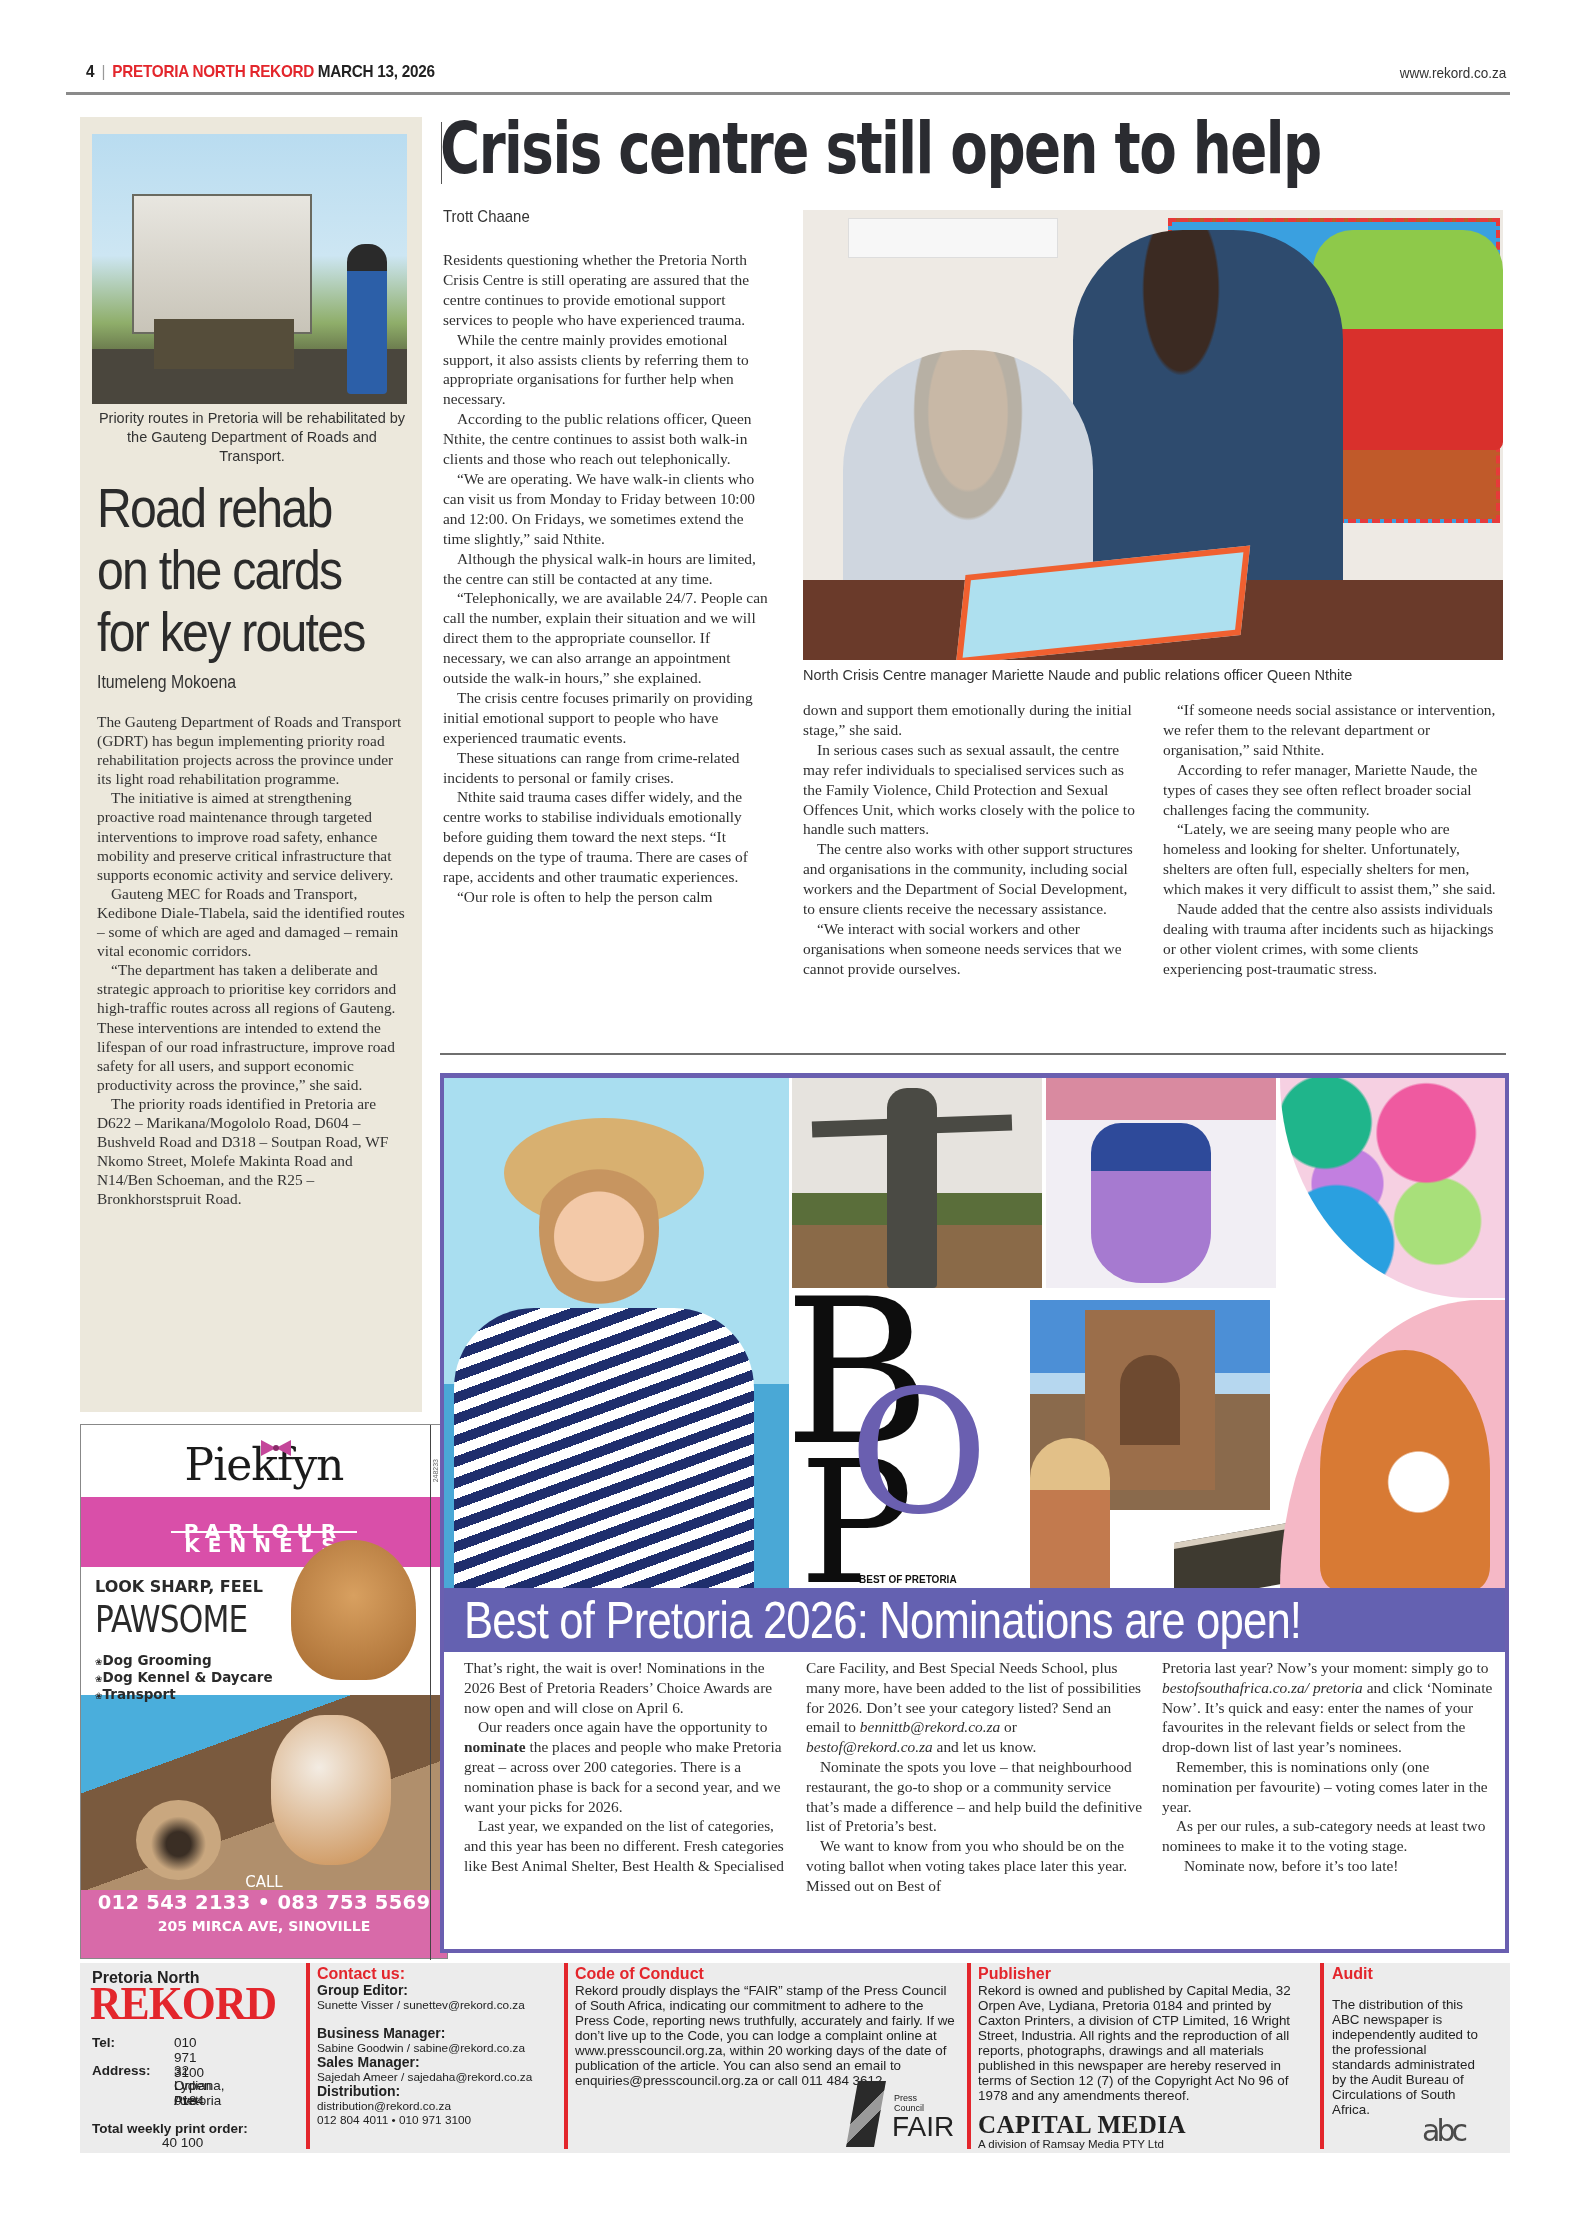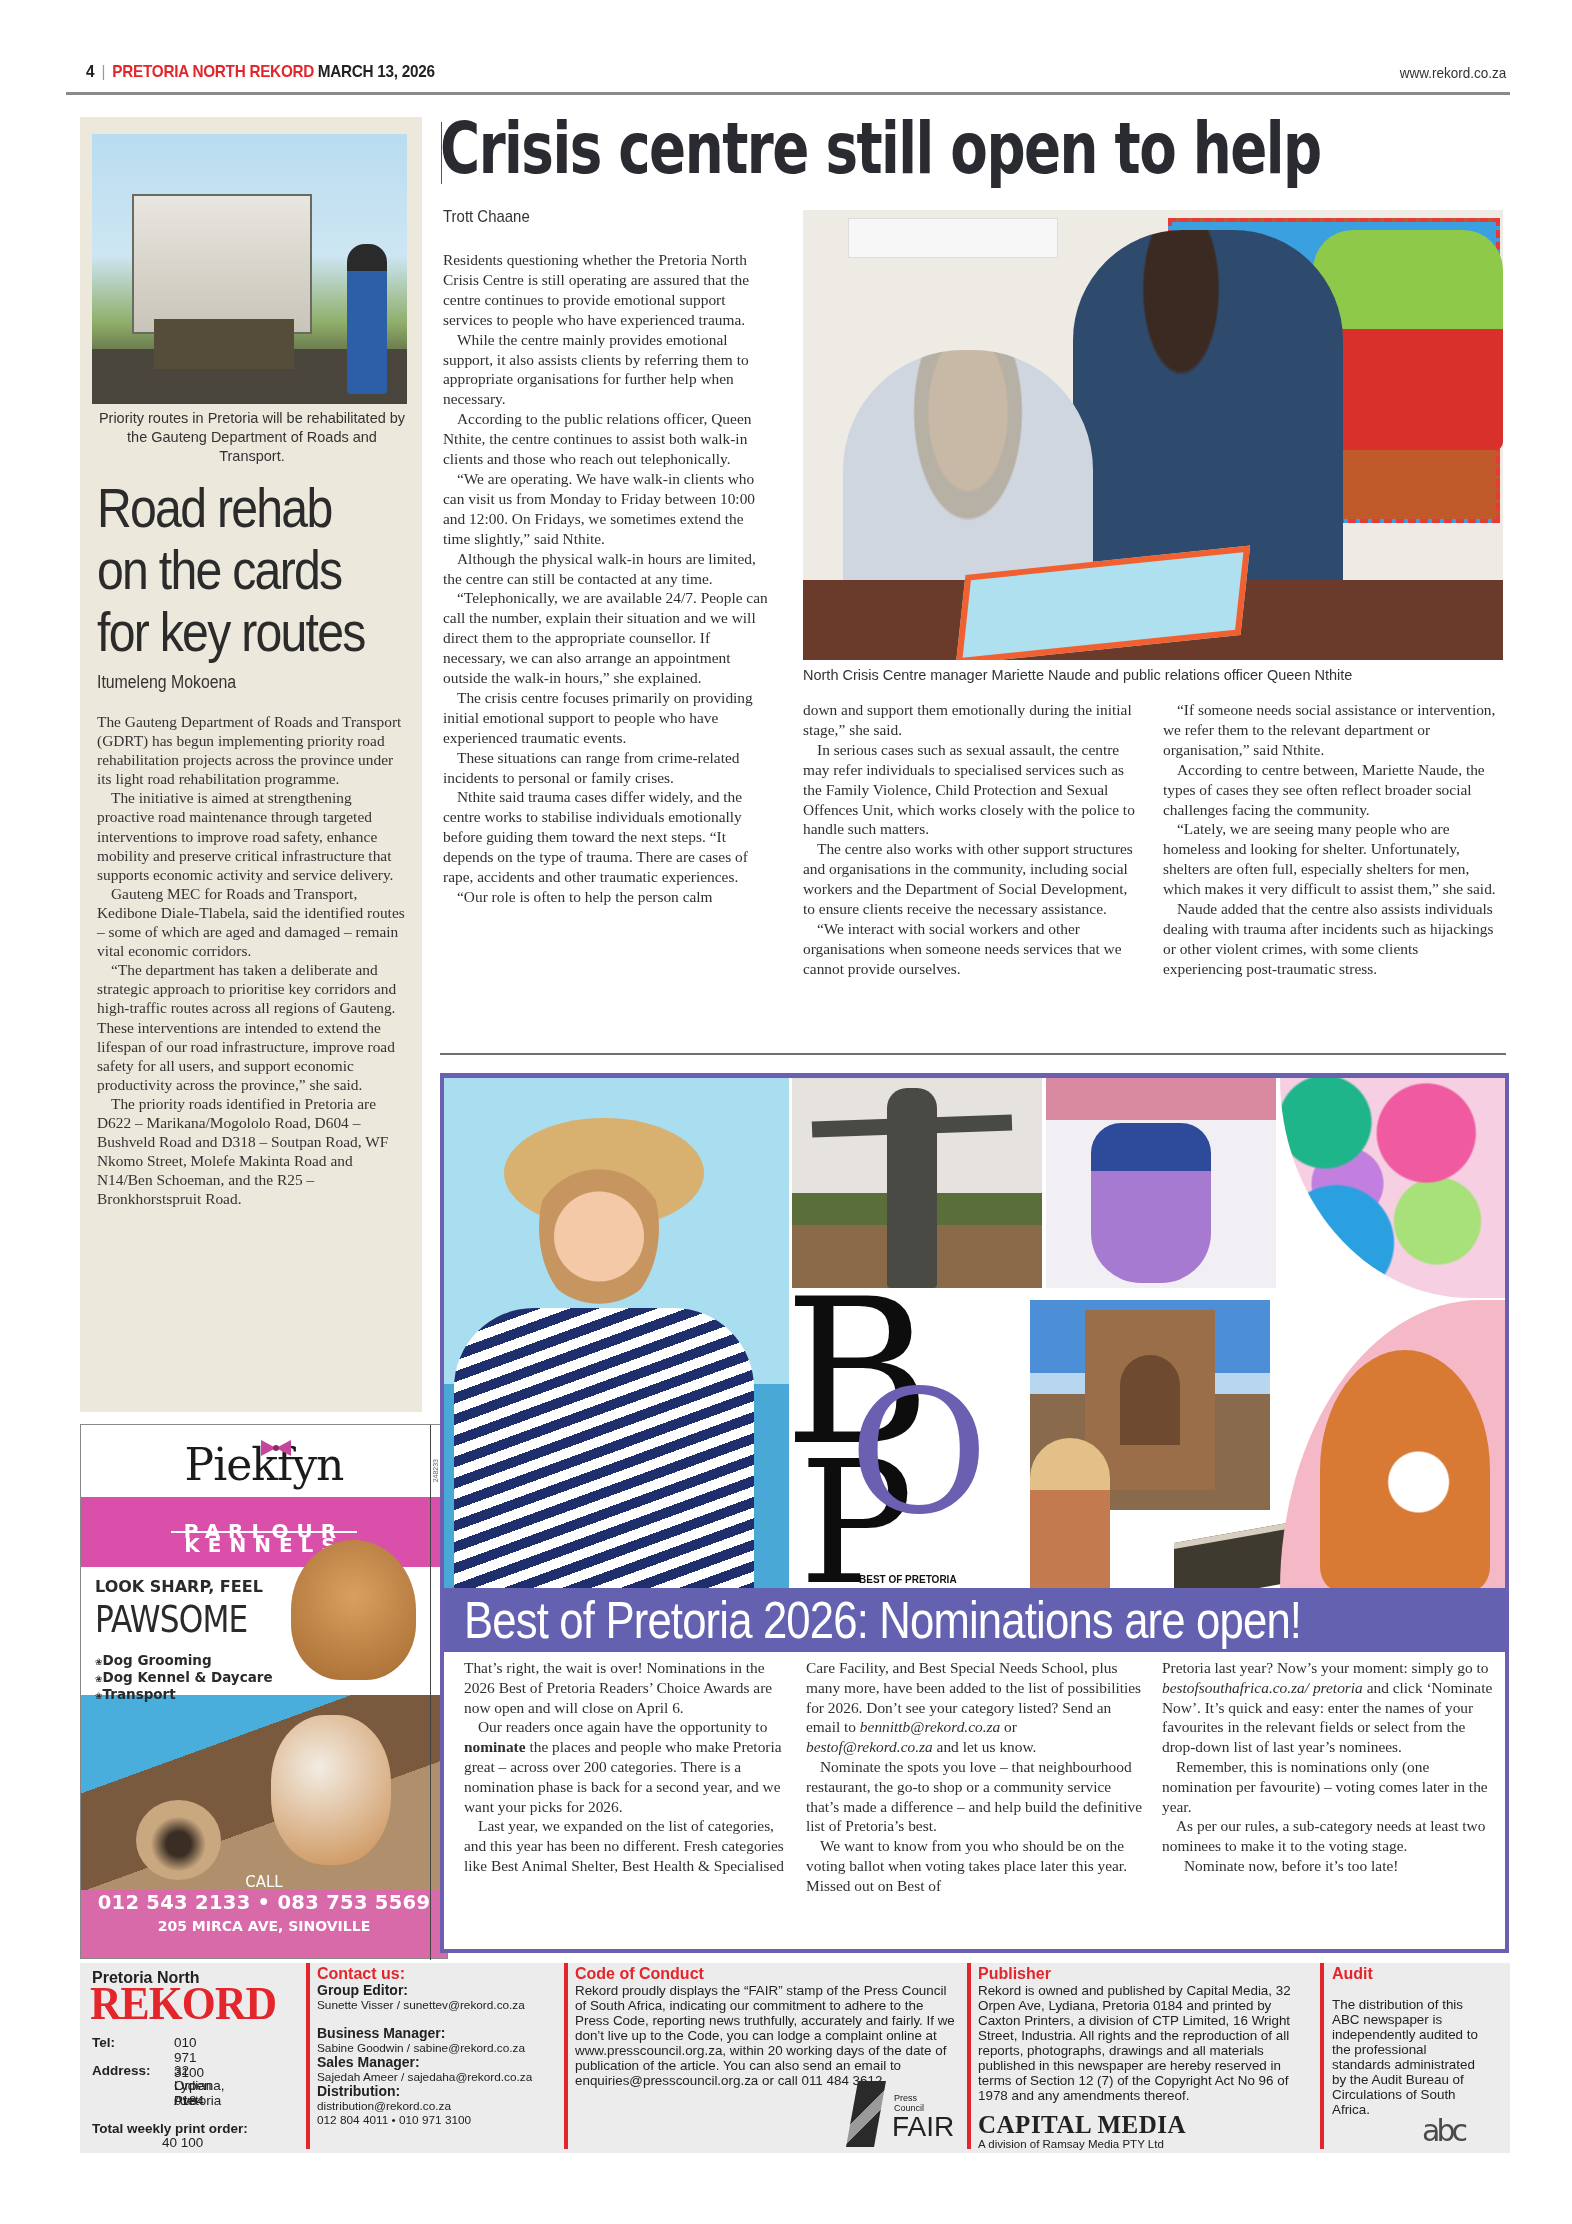--- a/index.html
+++ b/index.html
@@ -223,21 +223,21 @@
 <div class="abs photo-cap">North Crisis Centre manager Mariette Naude and public relations officer Queen Nthite</div>
 
 <div class="abs col colB">
   <p style="text-indent:0">down and support them emotionally during the initial stage,” she said.</p>
   <p>In serious cases such as sexual assault, the centre may refer individuals to specialised services such as the Family Violence, Child Protection and Sexual Offences Unit, which works closely with the police to handle such matters.</p>
   <p>The centre also works with other support structures and organisations in the community, including social workers and the Department of Social Development, to ensure clients receive the necessary assistance.</p>
   <p>“We interact with social workers and other organisations when someone needs services that we cannot provide ourselves.</p>
 </div>
 <div class="abs col colC">
   <p style="text-indent:14px">“If someone needs social assistance or intervention, we refer them to the relevant department or organisation,” said Nthite.</p>
-  <p>According to centre between, Mariette Naude, the types of cases they see often reflect broader social challenges facing the community.</p>
+  <p>According to refer manager, Mariette Naude, the types of cases they see often reflect broader social challenges facing the community.</p>
   <p>“Lately, we are seeing many people who are homeless and looking for shelter. Unfortunately, shelters are often full, especially shelters for men, which makes it very difficult to assist them,” she said.</p>
   <p>Naude added that the centre also assists individuals dealing with trauma after incidents such as hijackings or other violent crimes, with some clients experiencing post-traumatic stress.</p>
 </div>
 
 <div class="abs rule-mid"></div>
 
 <div class="abs bop">
   <div class="tile t-woman">
     <div class="shirt"></div>
     <div class="hat"></div>

